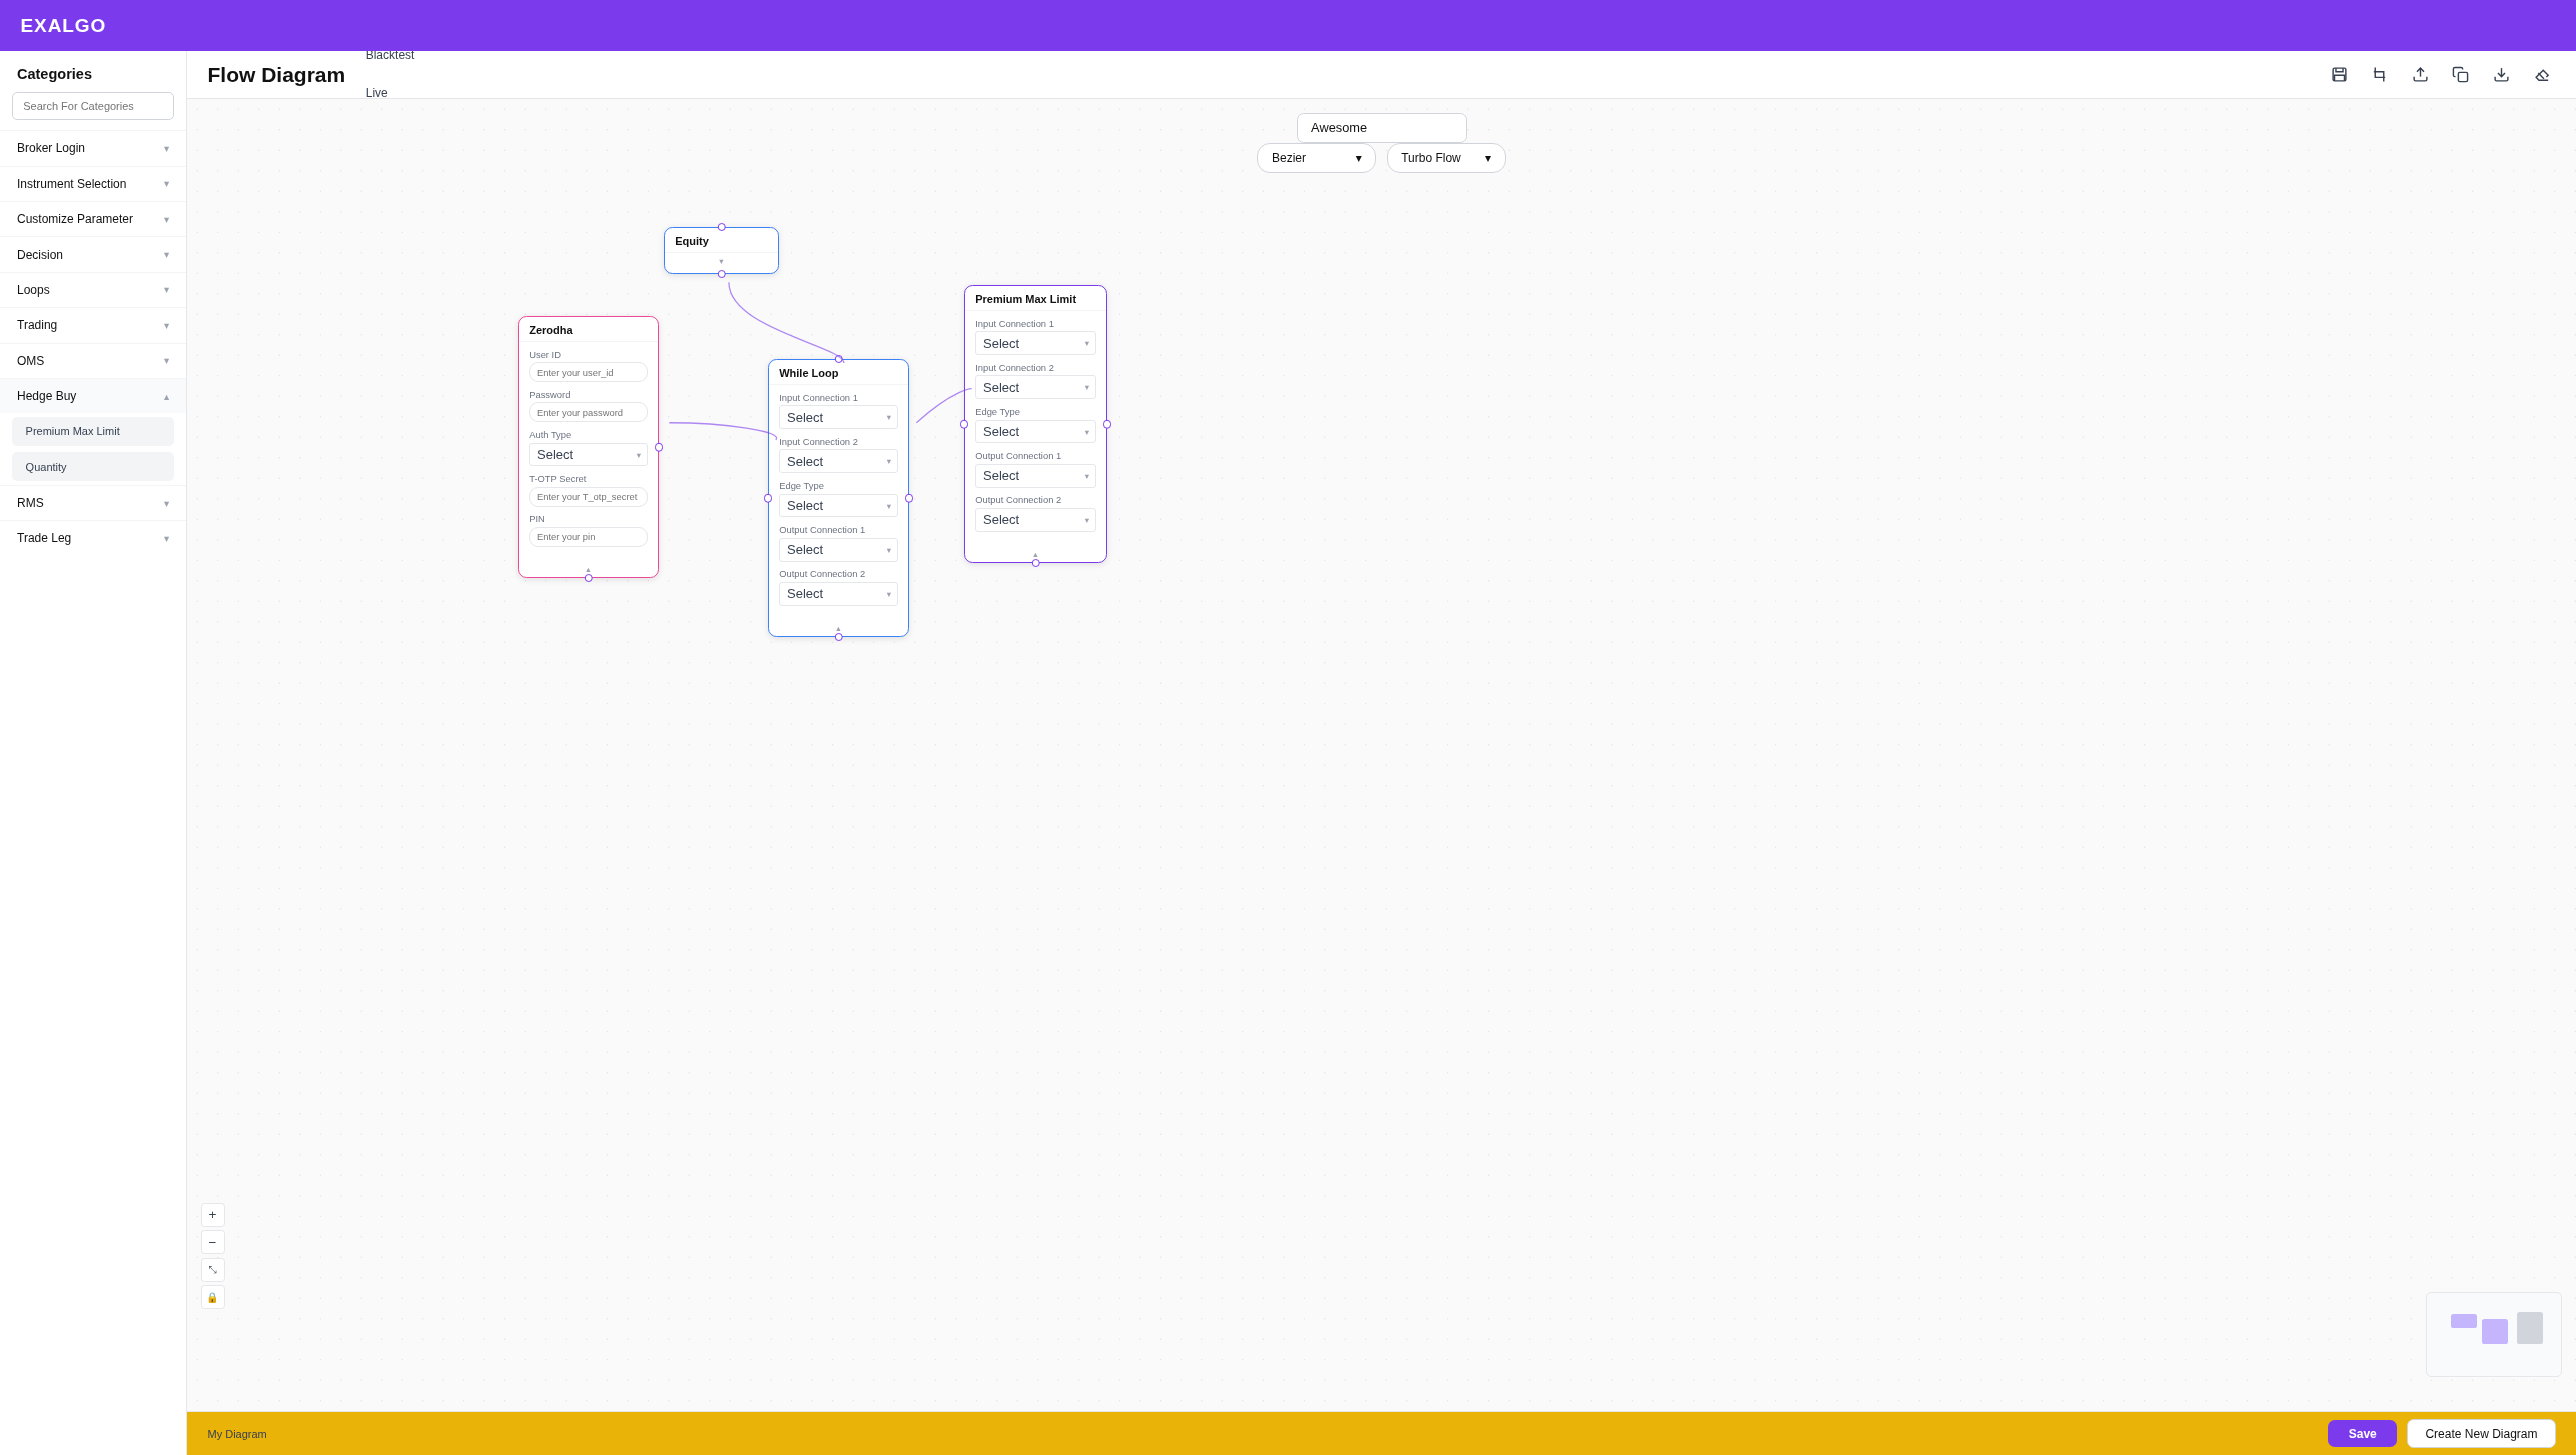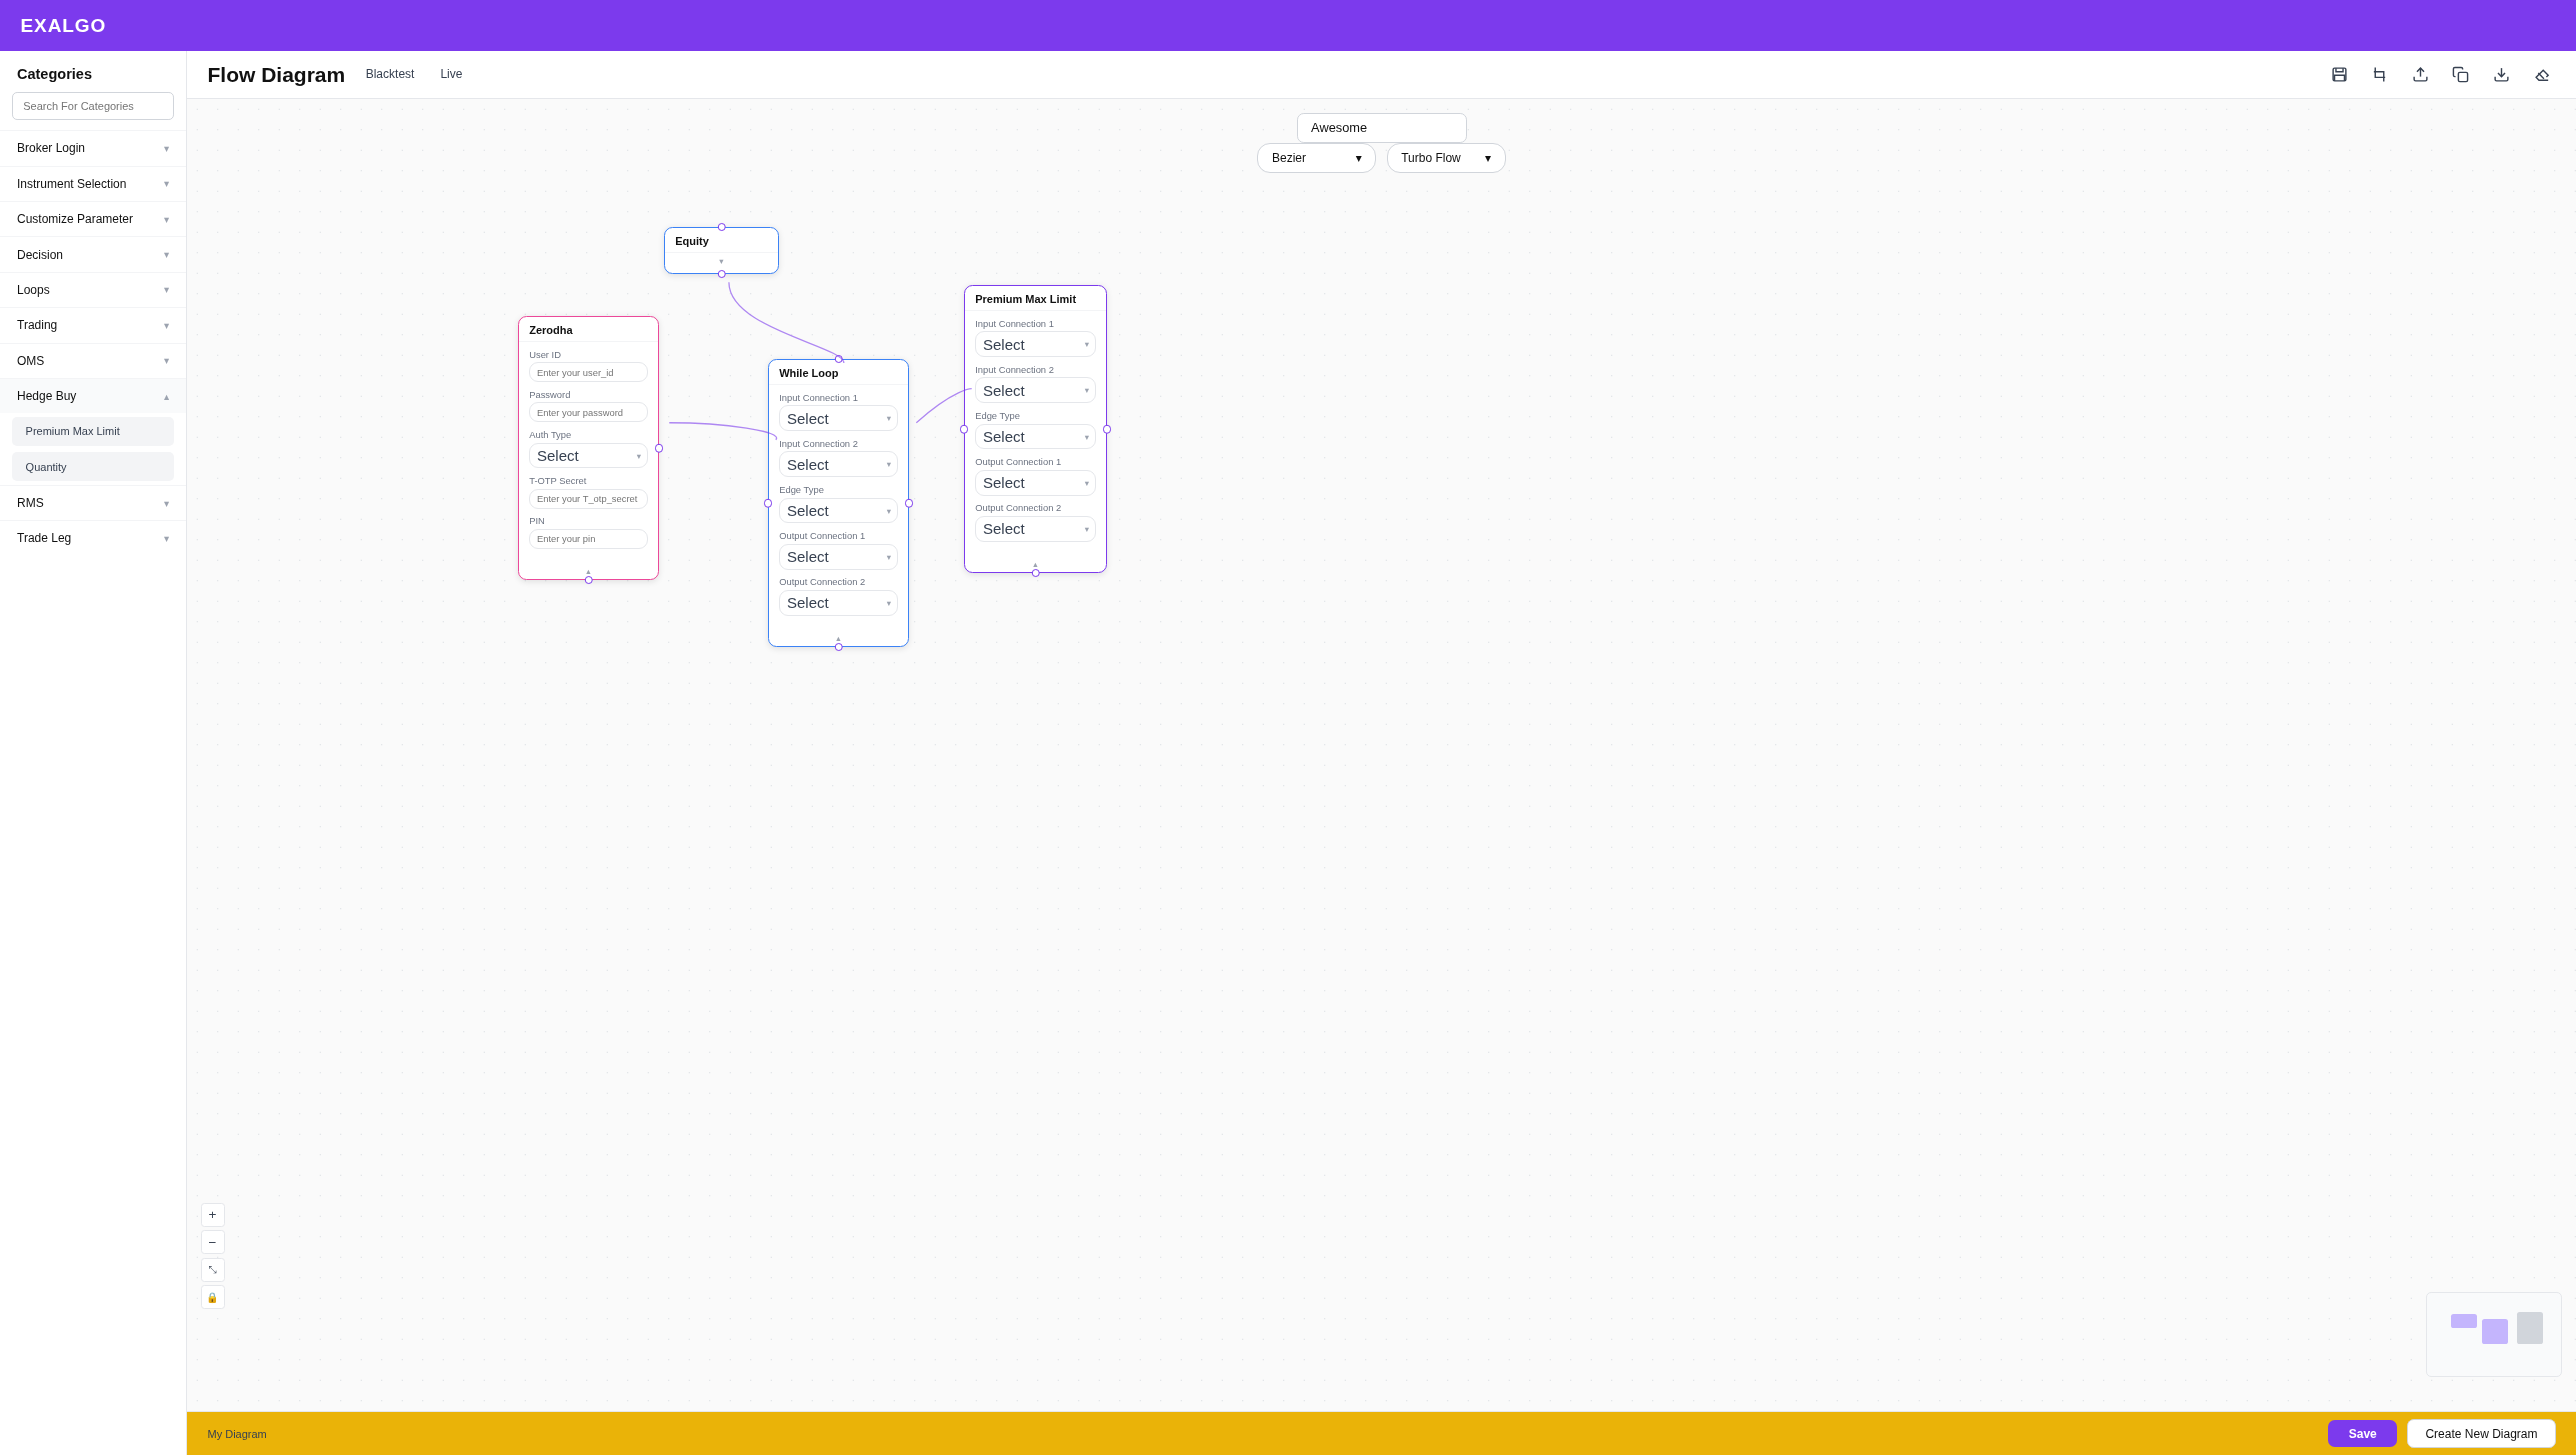--- a/index.html
+++ b/index.html
@@ -100,21 +100,22 @@
       align-items: center;
       gap: 20.5px;
     }
     .toolbar-title {
       font-size: 21px;
       font-weight: 700;
       color: #111;
     }
     .toolbar-tabs {
       display: flex;
-      gap: 26px;
+      gap: 17px;
+      flex-direction: column;
     }
     .toolbar-tab {
       font-size: 12px;
       color: #374151;
       padding: 3.4px 0;
       cursor: pointer;
       border-bottom: 1.7px solid transparent;
     }
     .toolbar-icons {
       display: flex;
@@ -236,22 +237,22 @@
       top: 50%;
       transform: translateY(-50%);
       font-size: 8.5px;
       color: #9ca3af;
       pointer-events: none;
     }
     .node-select-wrapper select {
       width: 100%;
       padding: 3.4px 6.8px;
       border: 0.9px solid #e5e7eb;
-      border-radius: 9px;
-      font-size: 15px;
+      border-radius: 3px;
+      font-size: 13px;
       color: #374151;
       background: white;
       appearance: none;
       cursor: pointer;
       outline: none;
     }
     .node-connector {
       text-align: center;
       padding: 3.4px;
       color: #9ca3af;

